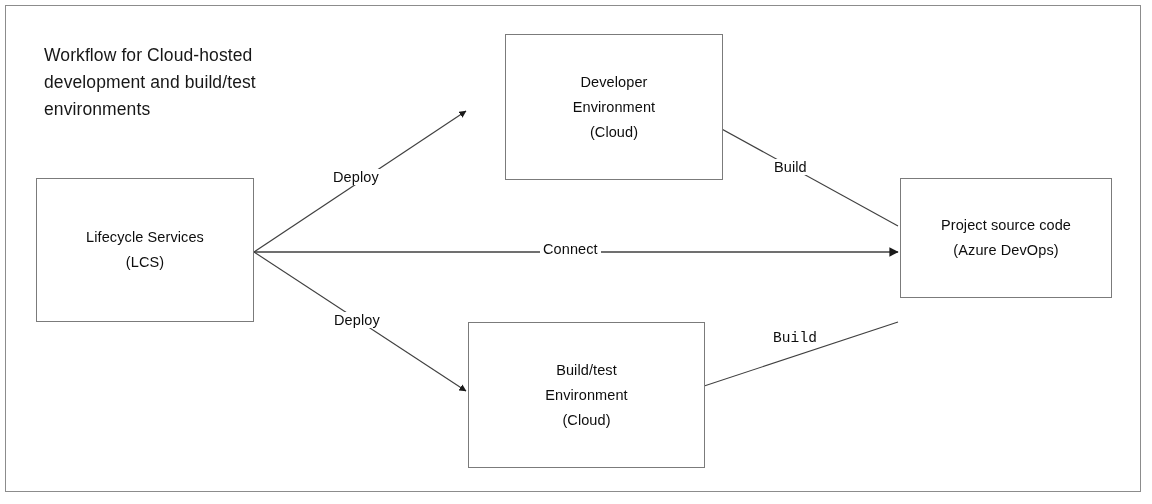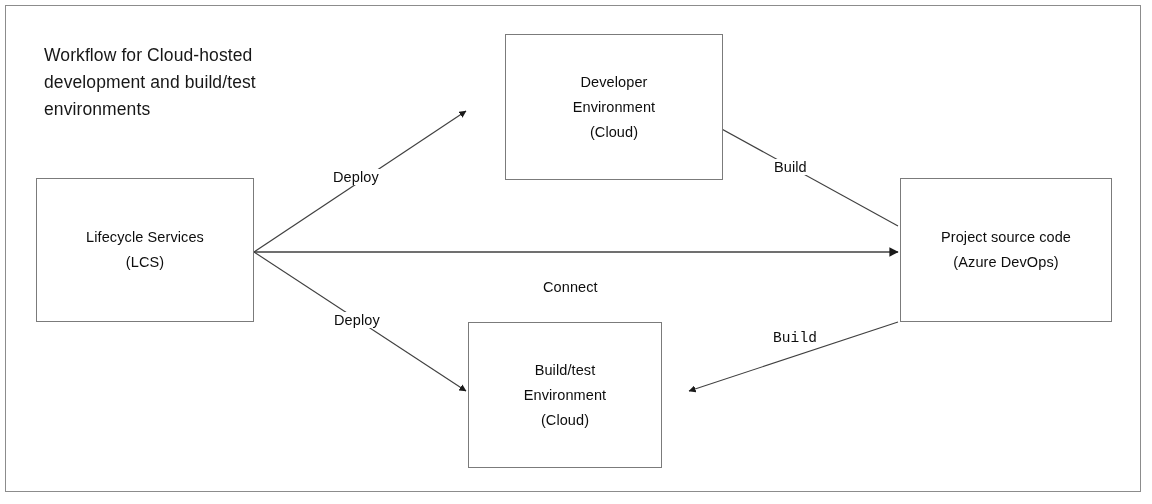--- a/index.html
+++ b/index.html
@@ -118,34 +118,34 @@
       <div class="node-label">Lifecycle Services
 (LCS)</div>
     </div>
 
     <div class="node" style="left:468px; top:34px; width:218px; height:146px;margin-left:37px;">
       <div class="node-label">Developer
 Environment
 (Cloud)</div>
     </div>
 
-    <div class="node" style="left:468px; top:322px; width:194px; height:146px;">
+    <div class="node" style="left:468px; top:322px; width:237px; height:146px;">
       <div class="node-label">Build/test
 Environment
 (Cloud)</div>
     </div>
 
-    <div class="node" style="left:900px; top:178px; width:212px; height:144px;">
+    <div class="node" style="left:900px; top:178px; width:212px; height:120px;">
       <div class="node-label">Project source code
 (Azure DevOps)</div>
     </div>
 
     <div class="edge-label" style="left:330px; top:169px;">Deploy</div>
 
-    <div class="edge-label" style="left:540px; top:241px;margin-top:38px;">Connect</div>
+    <div class="edge-label" style="left:540px; top:241px;">Connect</div>
 
     <div class="edge-label" style="left:331px; top:312px;">Deploy</div>
 
     <div class="edge-label" style="left:771px; top:159px;">Build</div>
 
     <div class="edge-label" style="left:770px; top:330px;font-family:Liberation Mono, monospace;">Build</div>
 
   </div>
 </div>
 

